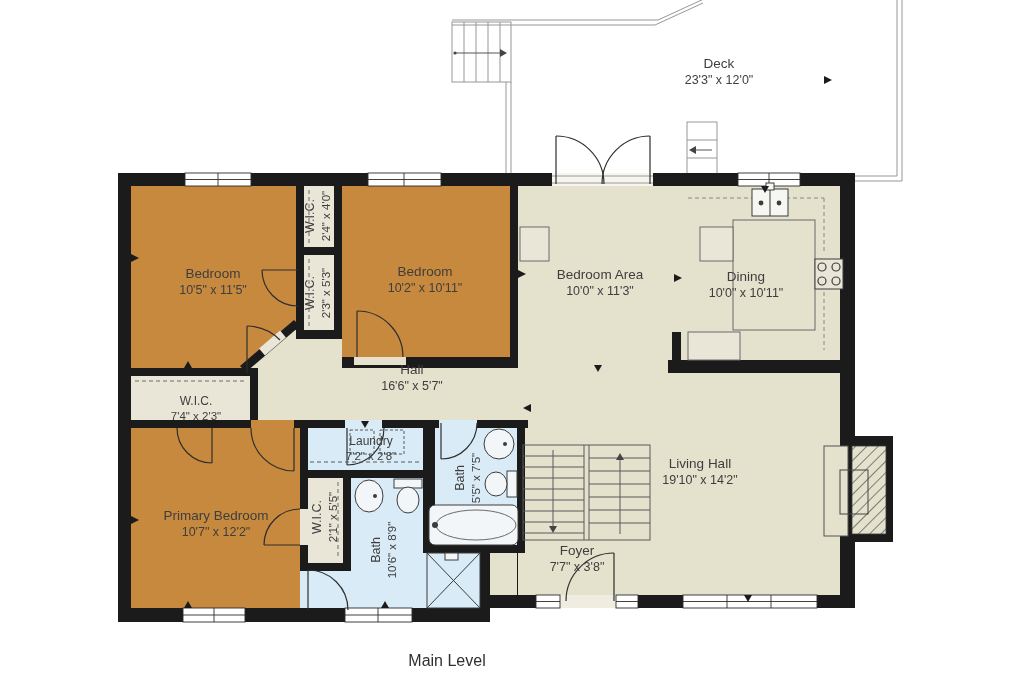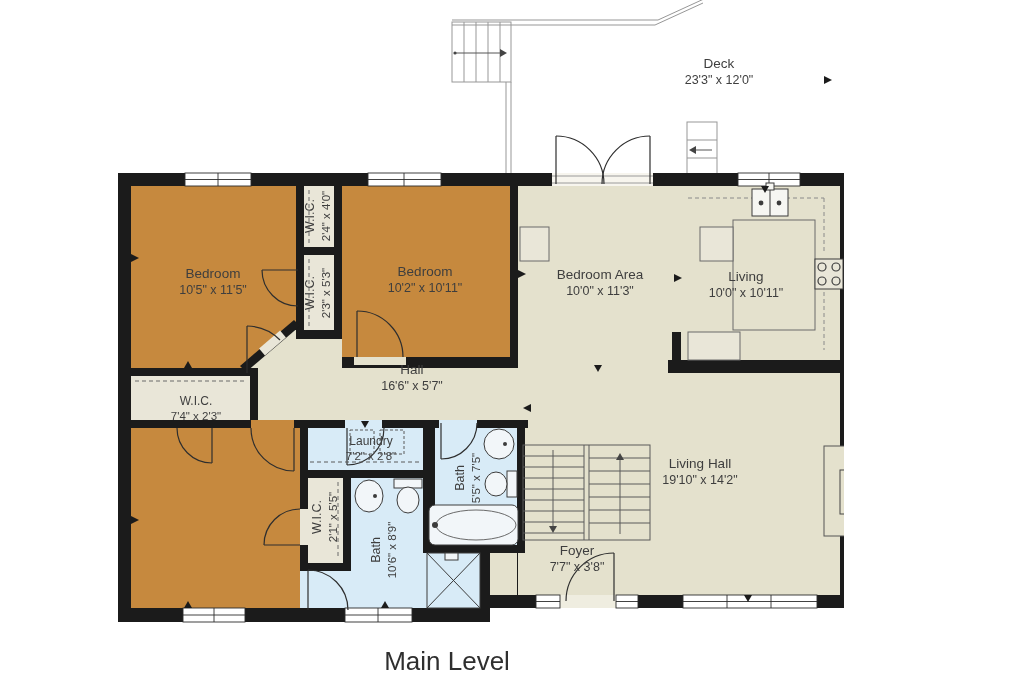--- a/index.html
+++ b/index.html
@@ -1,28 +1,28 @@
 <!DOCTYPE html>
 <html style="--wall: #1b1b1b; --bedroom: #c6893e; --living: #e4e1cd; --bath: #d8ebf7; --closet: #e9e6d8; --deckline: #979797; --text: #3e3e3e; --fixture: #4a4a4a;"><head>
 <meta charset="utf-8">
 <style>
   html,body{margin:0;padding:0;background:#ffffff;}
-  .stage{position:relative;width:844px;height:681px;background:#fff;overflow:hidden;
+  .stage{position:relative;width:1024px;height:681px;background:#fff;overflow:hidden;
          font-family:"Liberation Sans", sans-serif;}
   .stage svg{position:absolute;left:0;top:0;}
   .label{position:absolute;transform:translate(-50%,-50%);text-align:center;
          color:var(--text,#3e3e3e);line-height:1.25;white-space:nowrap;z-index:5;}
   .label .nm{font-size:13.5px;}
   .label .dm{font-size:12.5px;}
   .label.sm .nm{font-size:12px;}
   .label.sm .dm{font-size:11.5px;}
   .label.v{transform:translate(-50%,-50%) rotate(-90deg);}
   .label.v .nm{font-size:12.5px;}
   .label.v .dm{font-size:11.5px;}
-  .floor-title{position:absolute;transform:translate(-50%,-50%);font-size:26px;
+  .floor-title{position:absolute;transform:translate(-50%,-50%);font-size:16px;
          color:#2f2f2f;z-index:5;}
 </style>
 </head>
 <body>
 
 <div class="stage">
 
 <svg width="1024" height="681" viewBox="0 0 1024 681">
   <defs>
     <pattern id="hatch" width="8" height="8" patternUnits="userSpaceOnUse" patternTransform="rotate(45)">
@@ -360,39 +360,43 @@
 </div>
 <div class="label" style="left:425px;top:280px">
   <div class="nm">Bedroom</div>
   <div class="dm">10'2" x 10'11"</div>
 </div>
 <div class="label" style="left:600px;top:283px">
   <div class="nm">Bedroom Area</div>
   <div class="dm">10'0" x 11'3"</div>
 </div>
 <div class="label" style="left:746px;top:285px">
-  <div class="nm">Living</div>
+  <div class="nm">Dining</div>
   <div class="dm">10'0" x 10'11"</div>
 </div>
 <div class="label" style="left:412px;top:378px">
   <div class="nm">Hall</div>
   <div class="dm">16'6" x 5'7"</div>
 </div>
 <div class="label sm" style="left:196px;top:409px">
   <div class="nm">W.I.C.</div>
   <div class="dm">7'4" x 2'3"</div>
 </div>
 <div class="label sm" style="left:371px;top:449px">
   <div class="nm">Laundry</div>
   <div class="dm">7'2" x 2'8"</div>
 </div>
 <div class="label v" style="left:468px;top:478px">
   <div class="nm">Bath</div>
   <div class="dm">5'5" x 7'5"</div>
 </div>
+<div class="label" style="left:216px;top:524px">
+  <div class="nm">Primary Bedroom</div>
+  <div class="dm">10'7" x 12'2"</div>
+</div>
 <div class="label v" style="left:325px;top:517px">
   <div class="nm">W.I.C.</div>
   <div class="dm">2'1" x 5'5"</div>
 </div>
 <div class="label v" style="left:384px;top:550px">
   <div class="nm">Bath</div>
   <div class="dm">10'6" x 8'9"</div>
 </div>
 <div class="label" style="left:700px;top:472px">
   <div class="nm">Living Hall</div>

